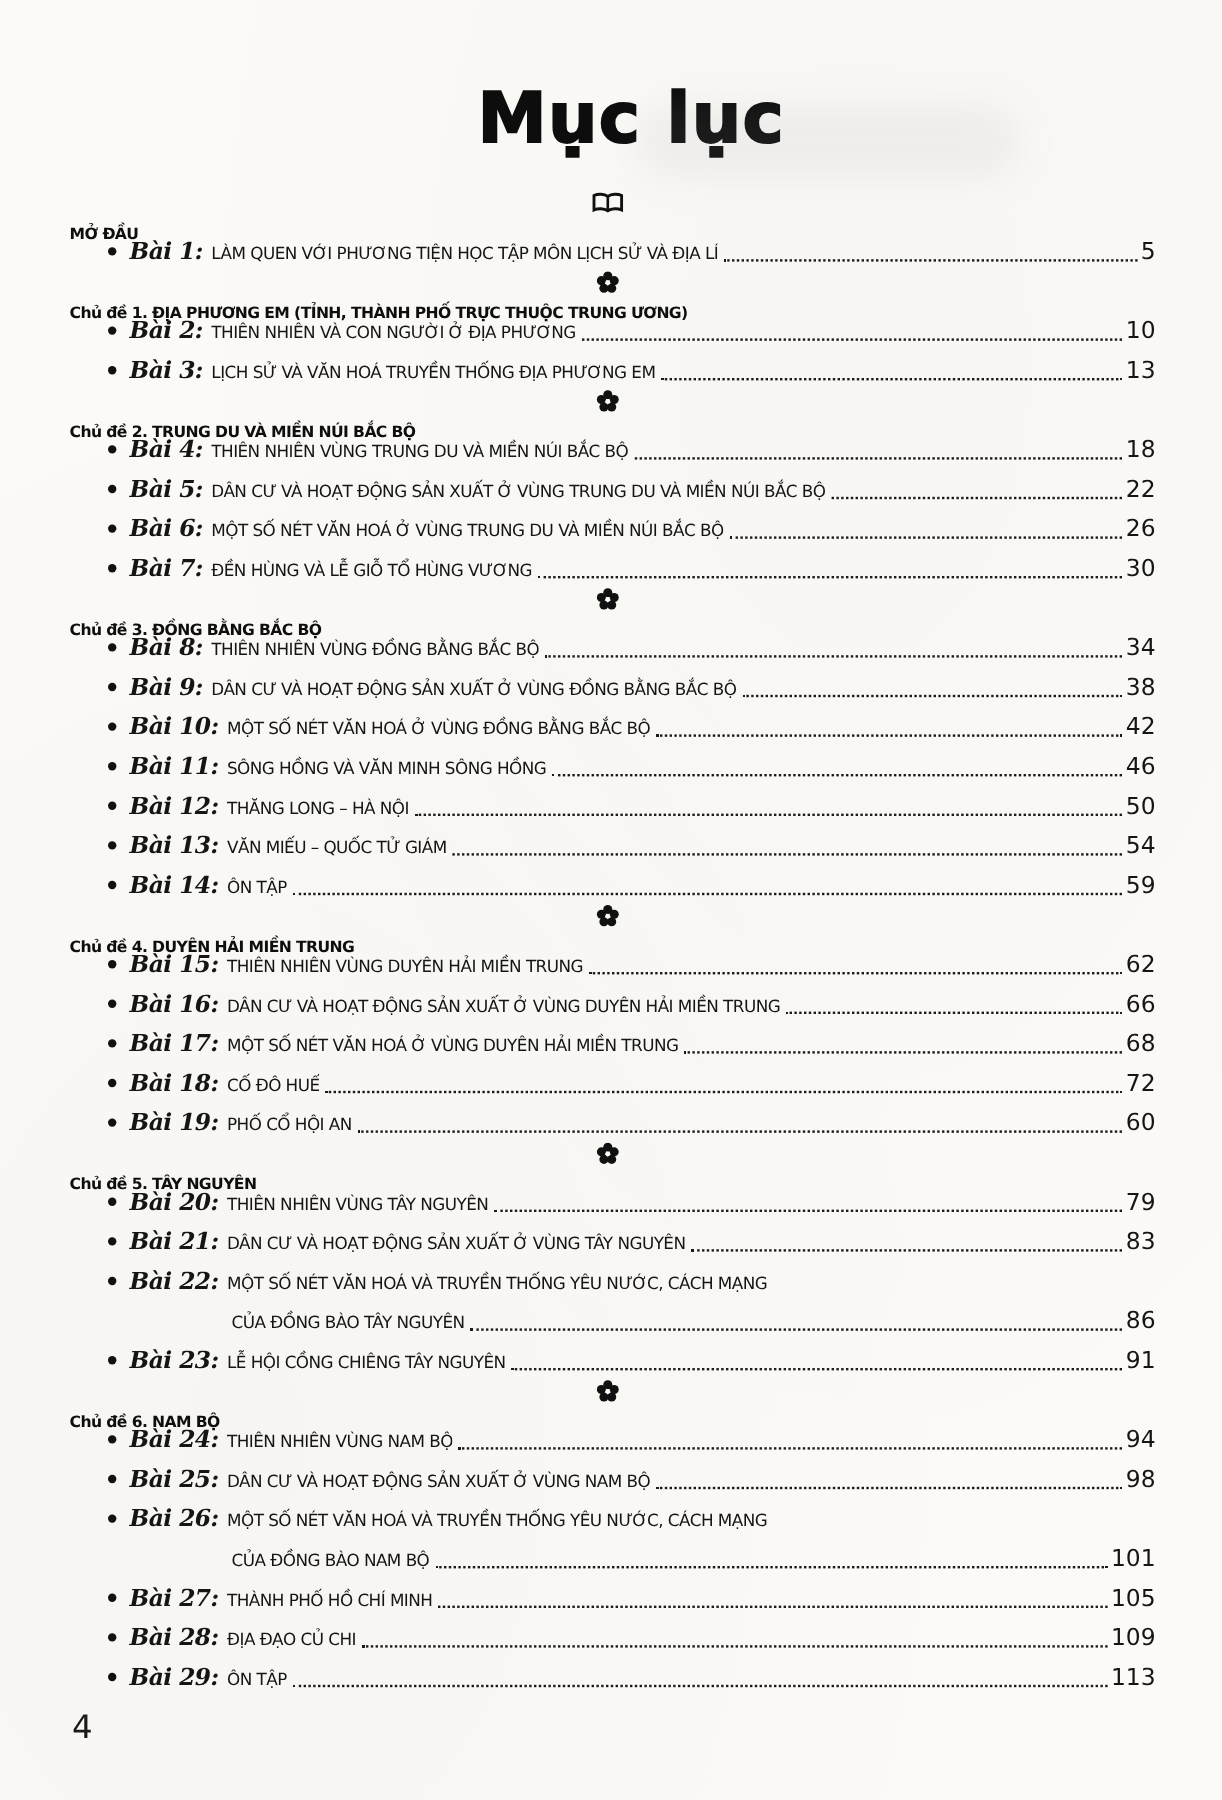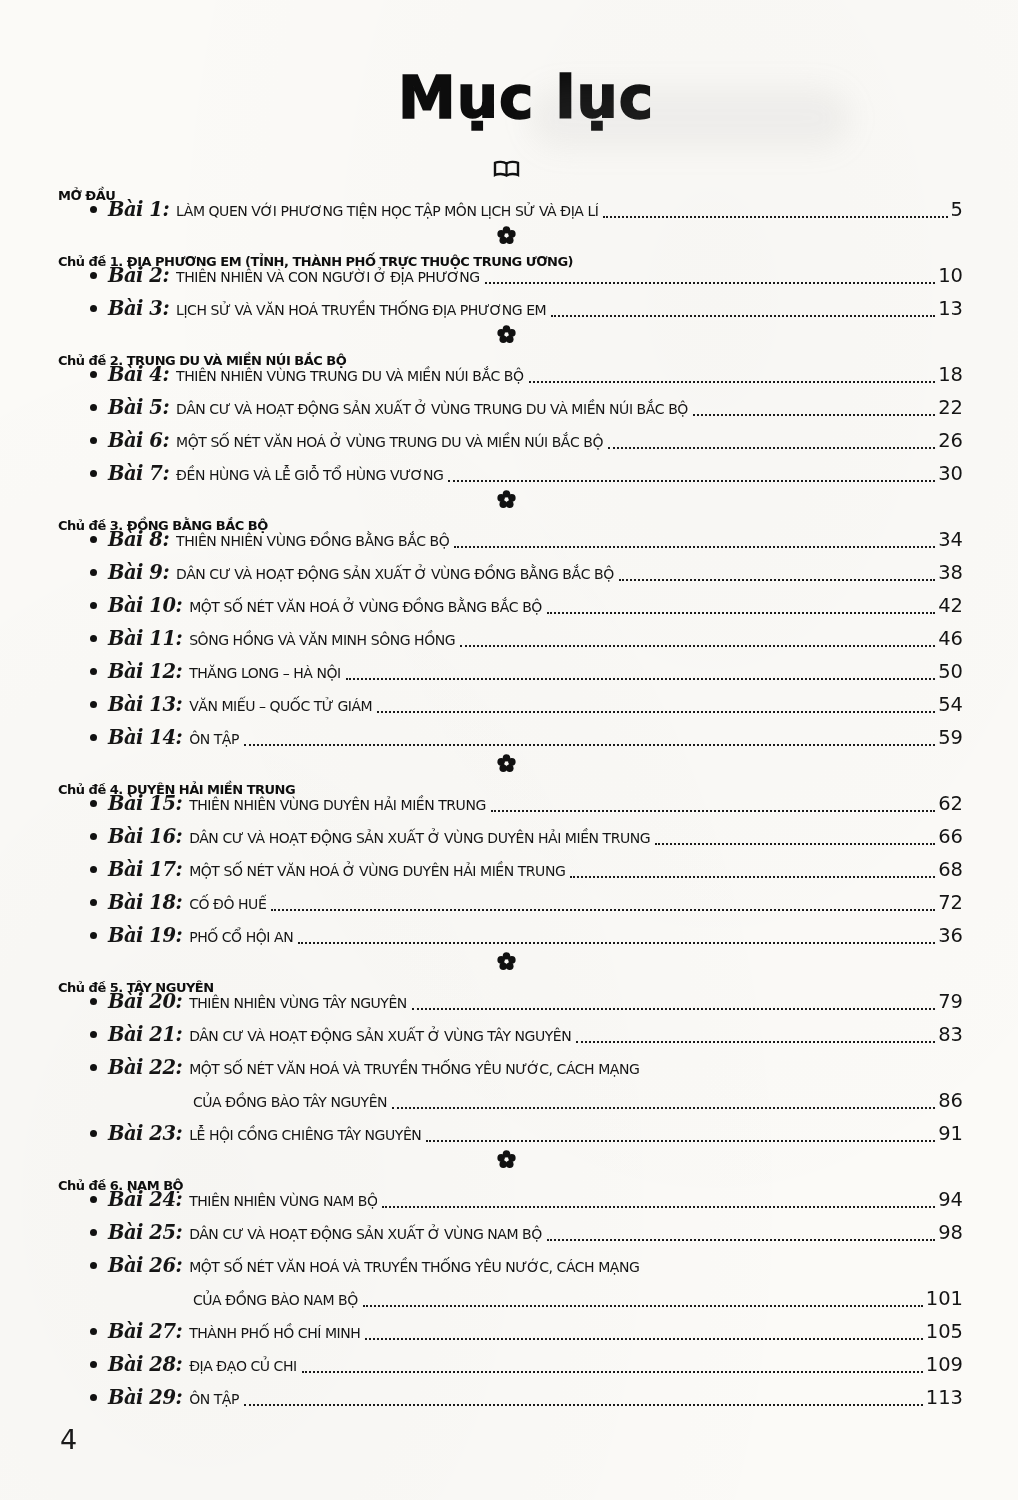--- a/index.html
+++ b/index.html
@@ -305,21 +305,21 @@
     <span class="ttl">CỐ ĐÔ HUẾ</span>
     <span class="leader"></span>
     <span class="pg">72</span>
   </div>
 
   <div class="row item">
     <span class="bullet"></span>
     <span class="bai">Bài 19:</span>
     <span class="ttl">PHỐ CỔ HỘI AN</span>
     <span class="leader"></span>
-    <span class="pg">36</span>
+    <span class="pg">60</span>
   </div>
 
   <div class="sec">
     <span class="sec-icon">
           <svg width="19" height="19" viewBox="0 0 20 20">
             <circle cx="10" cy="4.2" r="4" fill="#111"></circle>
             <circle cx="15.6" cy="8.3" r="4" fill="#111"></circle>
             <circle cx="13.4" cy="14.9" r="4" fill="#111"></circle>
             <circle cx="6.6" cy="14.9" r="4" fill="#111"></circle>
             <circle cx="4.4" cy="8.3" r="4" fill="#111"></circle>

